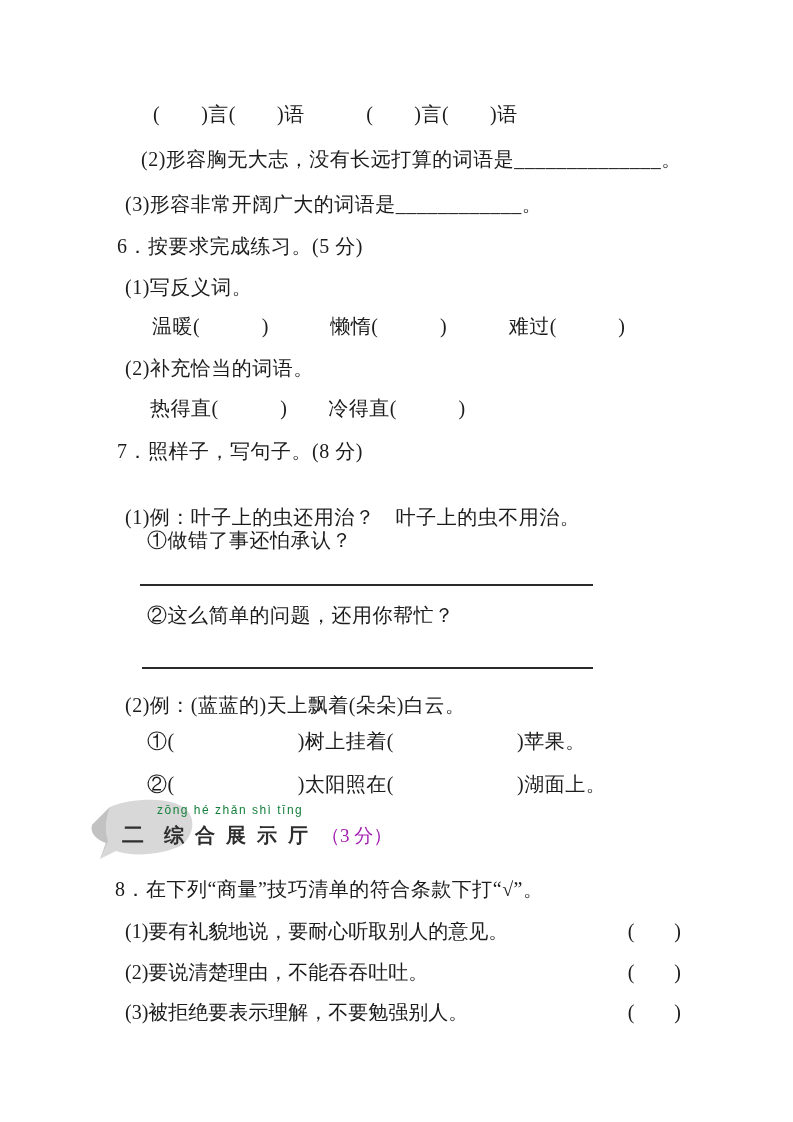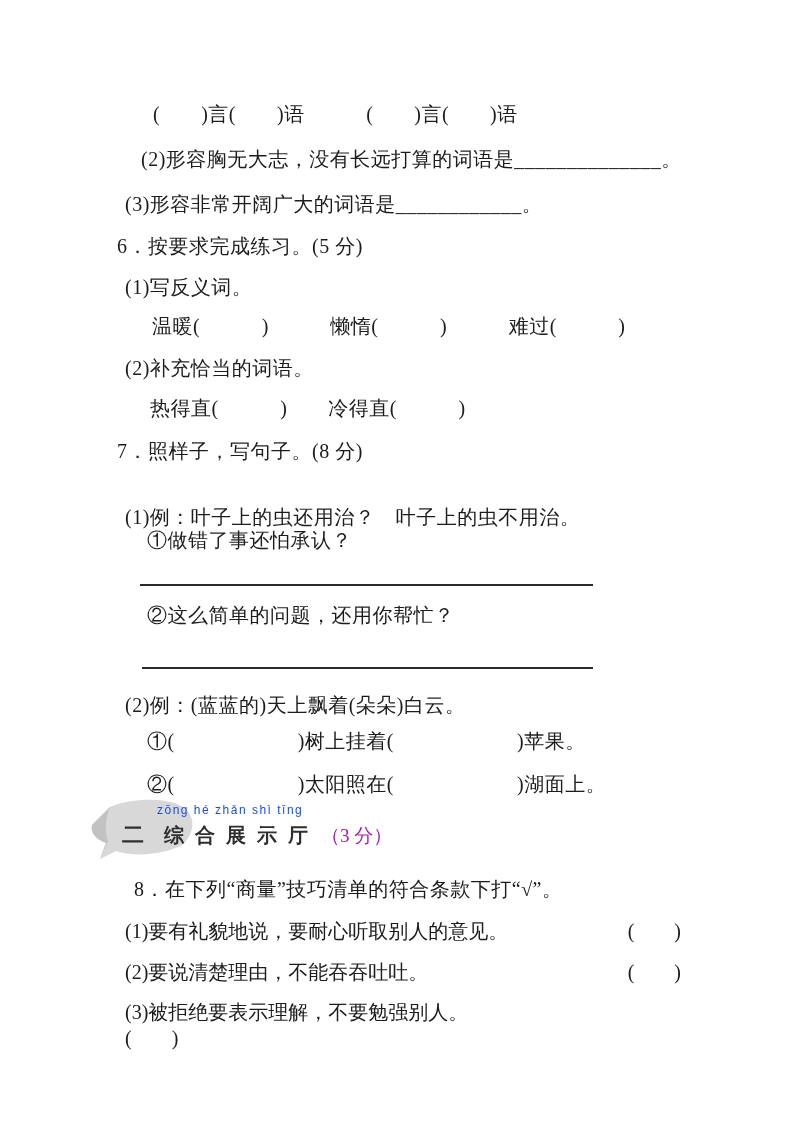--- a/index.html
+++ b/index.html
@@ -48,21 +48,21 @@
     top: 795px;
     width: 112px;
     height: 66px;
   }
   #sec2-pinyin {
     position: absolute;
     left: 157px;
     top: 803px;
     font-family: "Liberation Sans", sans-serif;
     font-size: 12px;
-    color: #1d4ed8;
+    color: #15803d;
     letter-spacing: 1.5px;
     white-space: pre;
   }
   #sec2-row {
     position: absolute;
     left: 122px;
     top: 820px;
     display: flex;
     align-items: baseline;
     font-family: "Liberation Sans", sans-serif;
@@ -132,30 +132,30 @@
   </svg>
 
   <div id="sec2-pinyin">zōng hé zhǎn shì tīng</div>
 
   <div id="sec2-row">
     <span id="sec2-number">二</span>
     <span id="sec2-title">综合展示厅</span>
     <span id="sec2-score">（3 分）</span>
   </div>
 
-  <div class="line qnum" style="left:134px; top:876px;">8．在下列“商量”技巧清单的符合条款下打“√”。</div>
+  <div class="line qnum" style="left:115px; top:876px;">8．在下列“商量”技巧清单的符合条款下打“√”。</div>
 
   <div class="q8row" style="top:918px;">
     <span>(1)要有礼貌地说，要耐心听取别人的意见。</span>
     <span>(　　)</span>
   </div>
 
   <div class="q8row" style="top:959px;">
     <span>(2)要说清楚理由，不能吞吞吐吐。</span>
     <span>(　　)</span>
   </div>
 
-  <div class="q8row" style="top:999px;flex-direction:column;">
+  <div class="q8row" style="top:999px;">
     <span>(3)被拒绝要表示理解，不要勉强别人。</span>
     <span>(　　)</span>
   </div>
 
 </div>
 
 </body></html>

